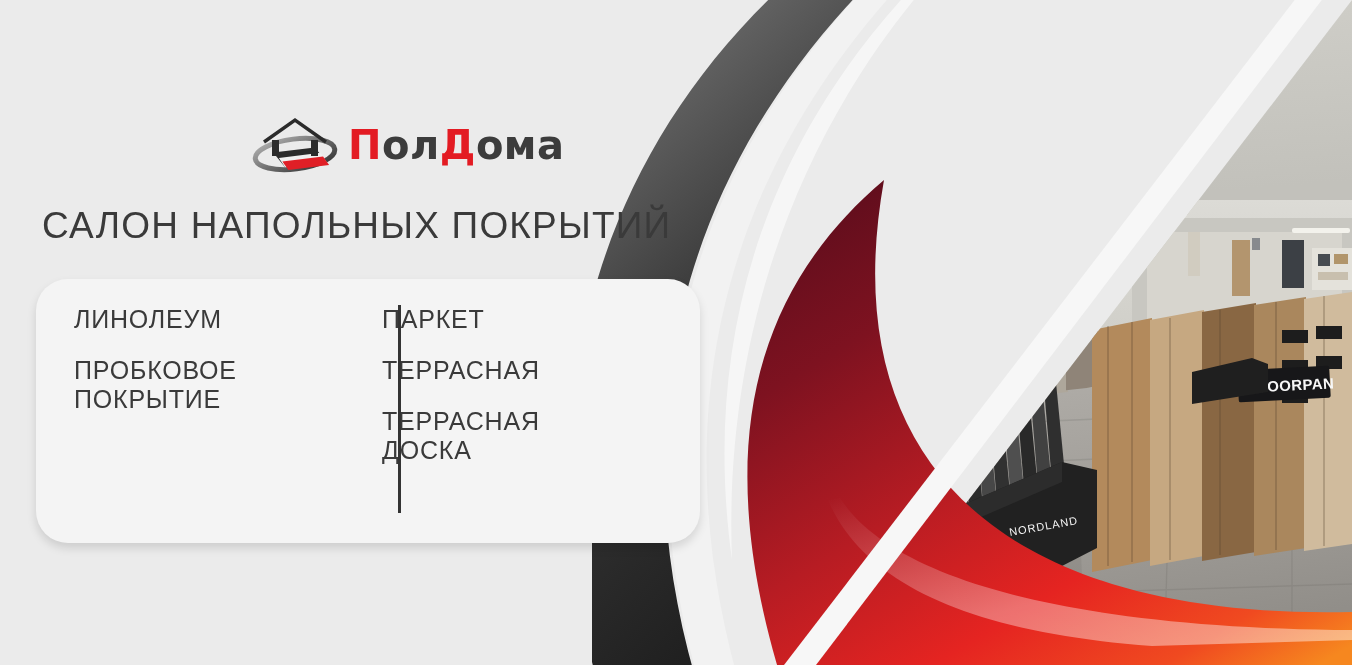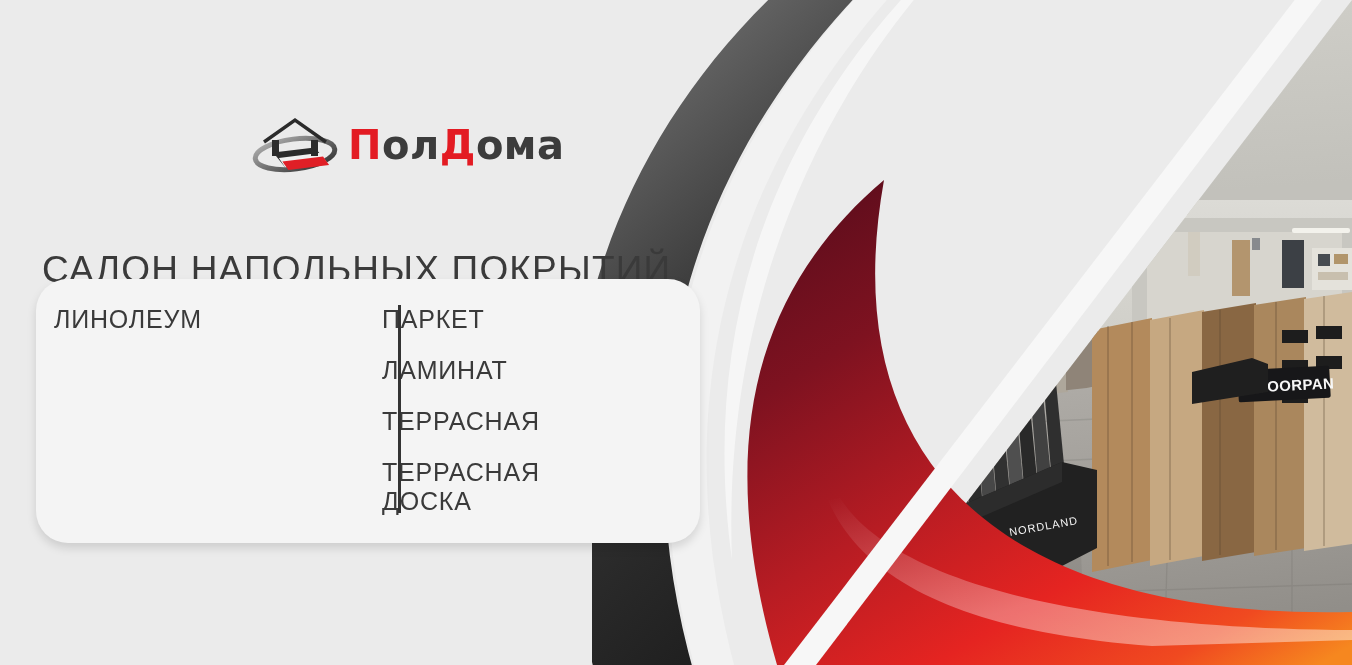--- a/index.html
+++ b/index.html
@@ -38,38 +38,37 @@
   .logo-text .d { color:#3c3c3c; }
 
   .headline {
     position:absolute; left:42px; top:205px;
     font-size:37px;
     font-weight:300;
     letter-spacing:1.2px;
     color:#3a3a3a;
     white-space:nowrap;
     font-family:"Liberation Sans", sans-serif;
-    margin-top:44px;
   }
 
   .card {
     position:absolute; left:36px; top:279px;
     width:664px; height:264px;
     background:#f4f4f4;
     border-radius:32px;
     box-shadow:0 5px 10px rgba(0,0,0,0.13);
     display:flex;
     padding:26px 0 0 0;
   }
   .col {
     flex:0 0 auto;
     display:flex; flex-direction:column;
     gap:22px;
   }
-  .col-left { width:298px; padding-left:18px; }
+  .col-left { width:298px; padding-left:38px; }
   .col-right { width:300px; padding-left:48px; }
   .divider {
     position:absolute;
     left:362px; top:26px;
     width:3px; height:208px;
     background:#333333;
   }
   .item {
     font-size:25px;
     font-weight:300;
@@ -325,24 +324,25 @@
     <div class="logo-text">
       <span class="r">П</span><span class="d">ол</span><span class="r">Д</span><span class="d">ома</span>
     </div>
   </div>
 
   <div class="headline">САЛОН НАПОЛЬНЫХ ПОКРЫТИЙ</div>
 
   <div class="card">
     <div class="col col-left">
       <div class="item">ЛИНОЛЕУМ</div>
+      <div class="item">ПРОБКОВОЕ
+ПОКРЫТИЕ</div>
     </div>
     <div class="divider"></div>
     <div class="col col-right">
       <div class="item">ПАРКЕТ</div>
-      <div class="item">ЛАМИНАТ</div>
       <div class="item">ТЕРРАСНАЯ</div>
       <div class="item">ТЕРРАСНАЯ
 ДОСКА</div>
     </div>
   </div>
 
 </div>
 
 </body></html>

